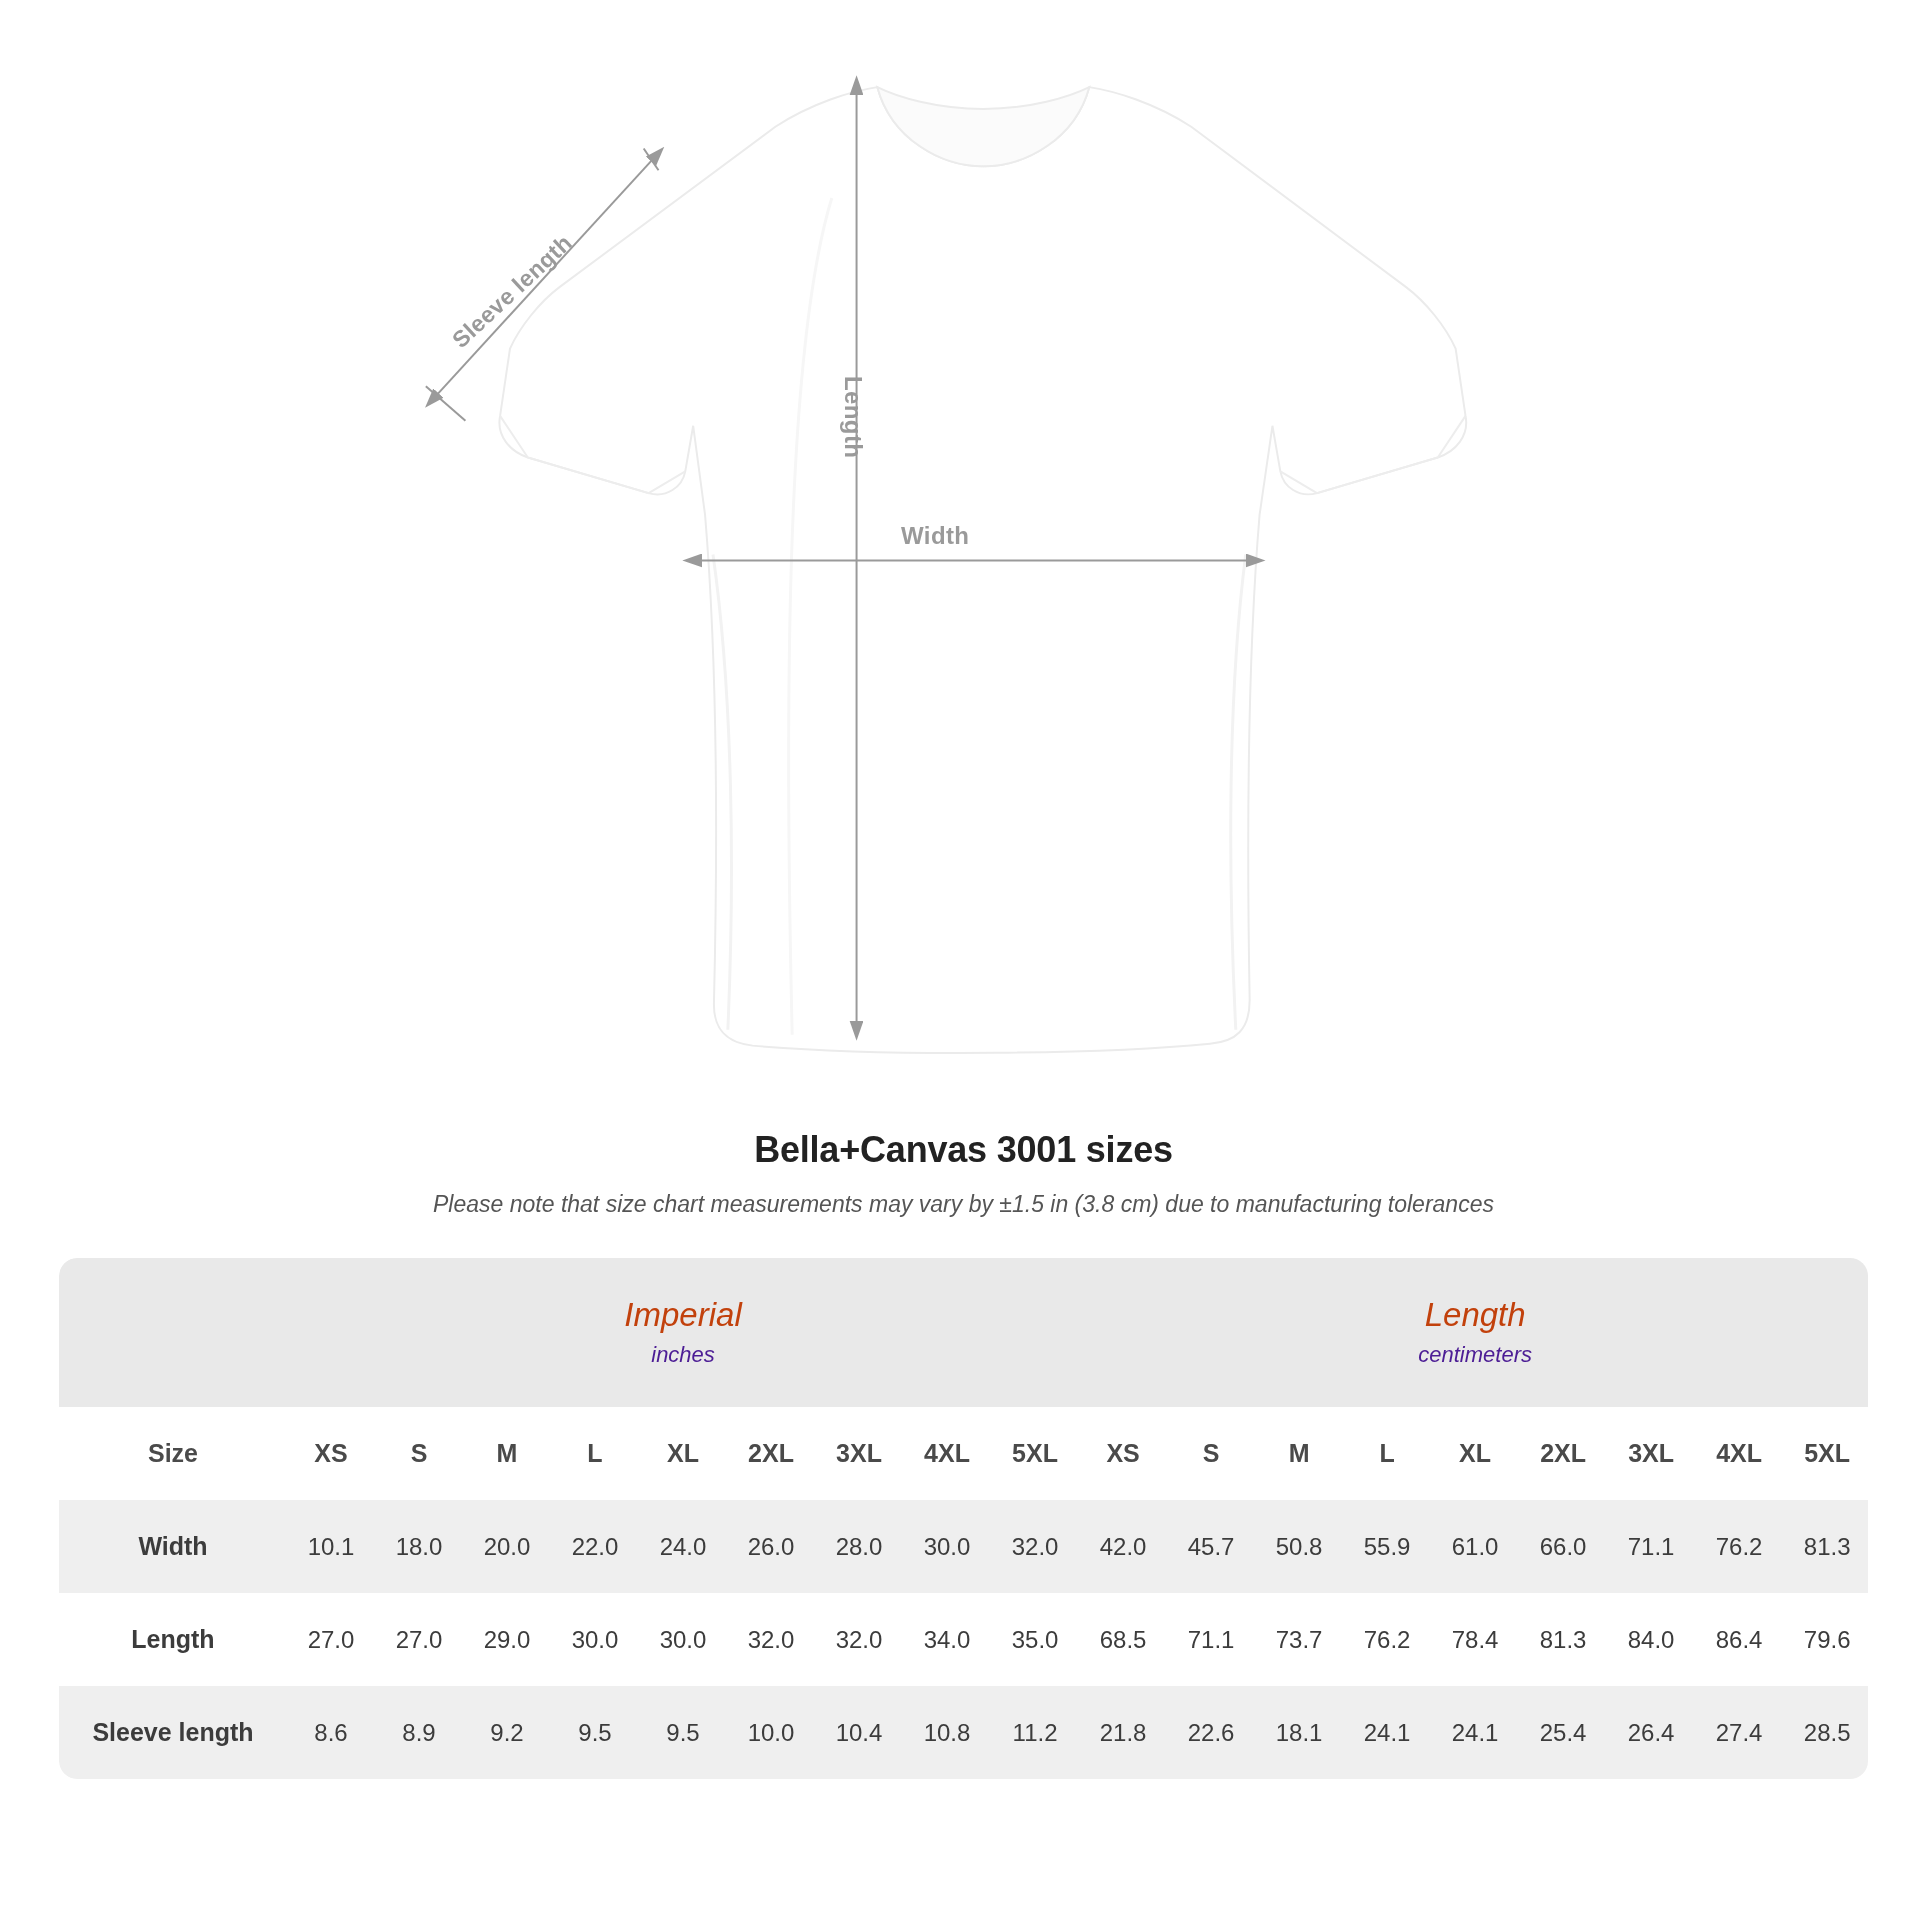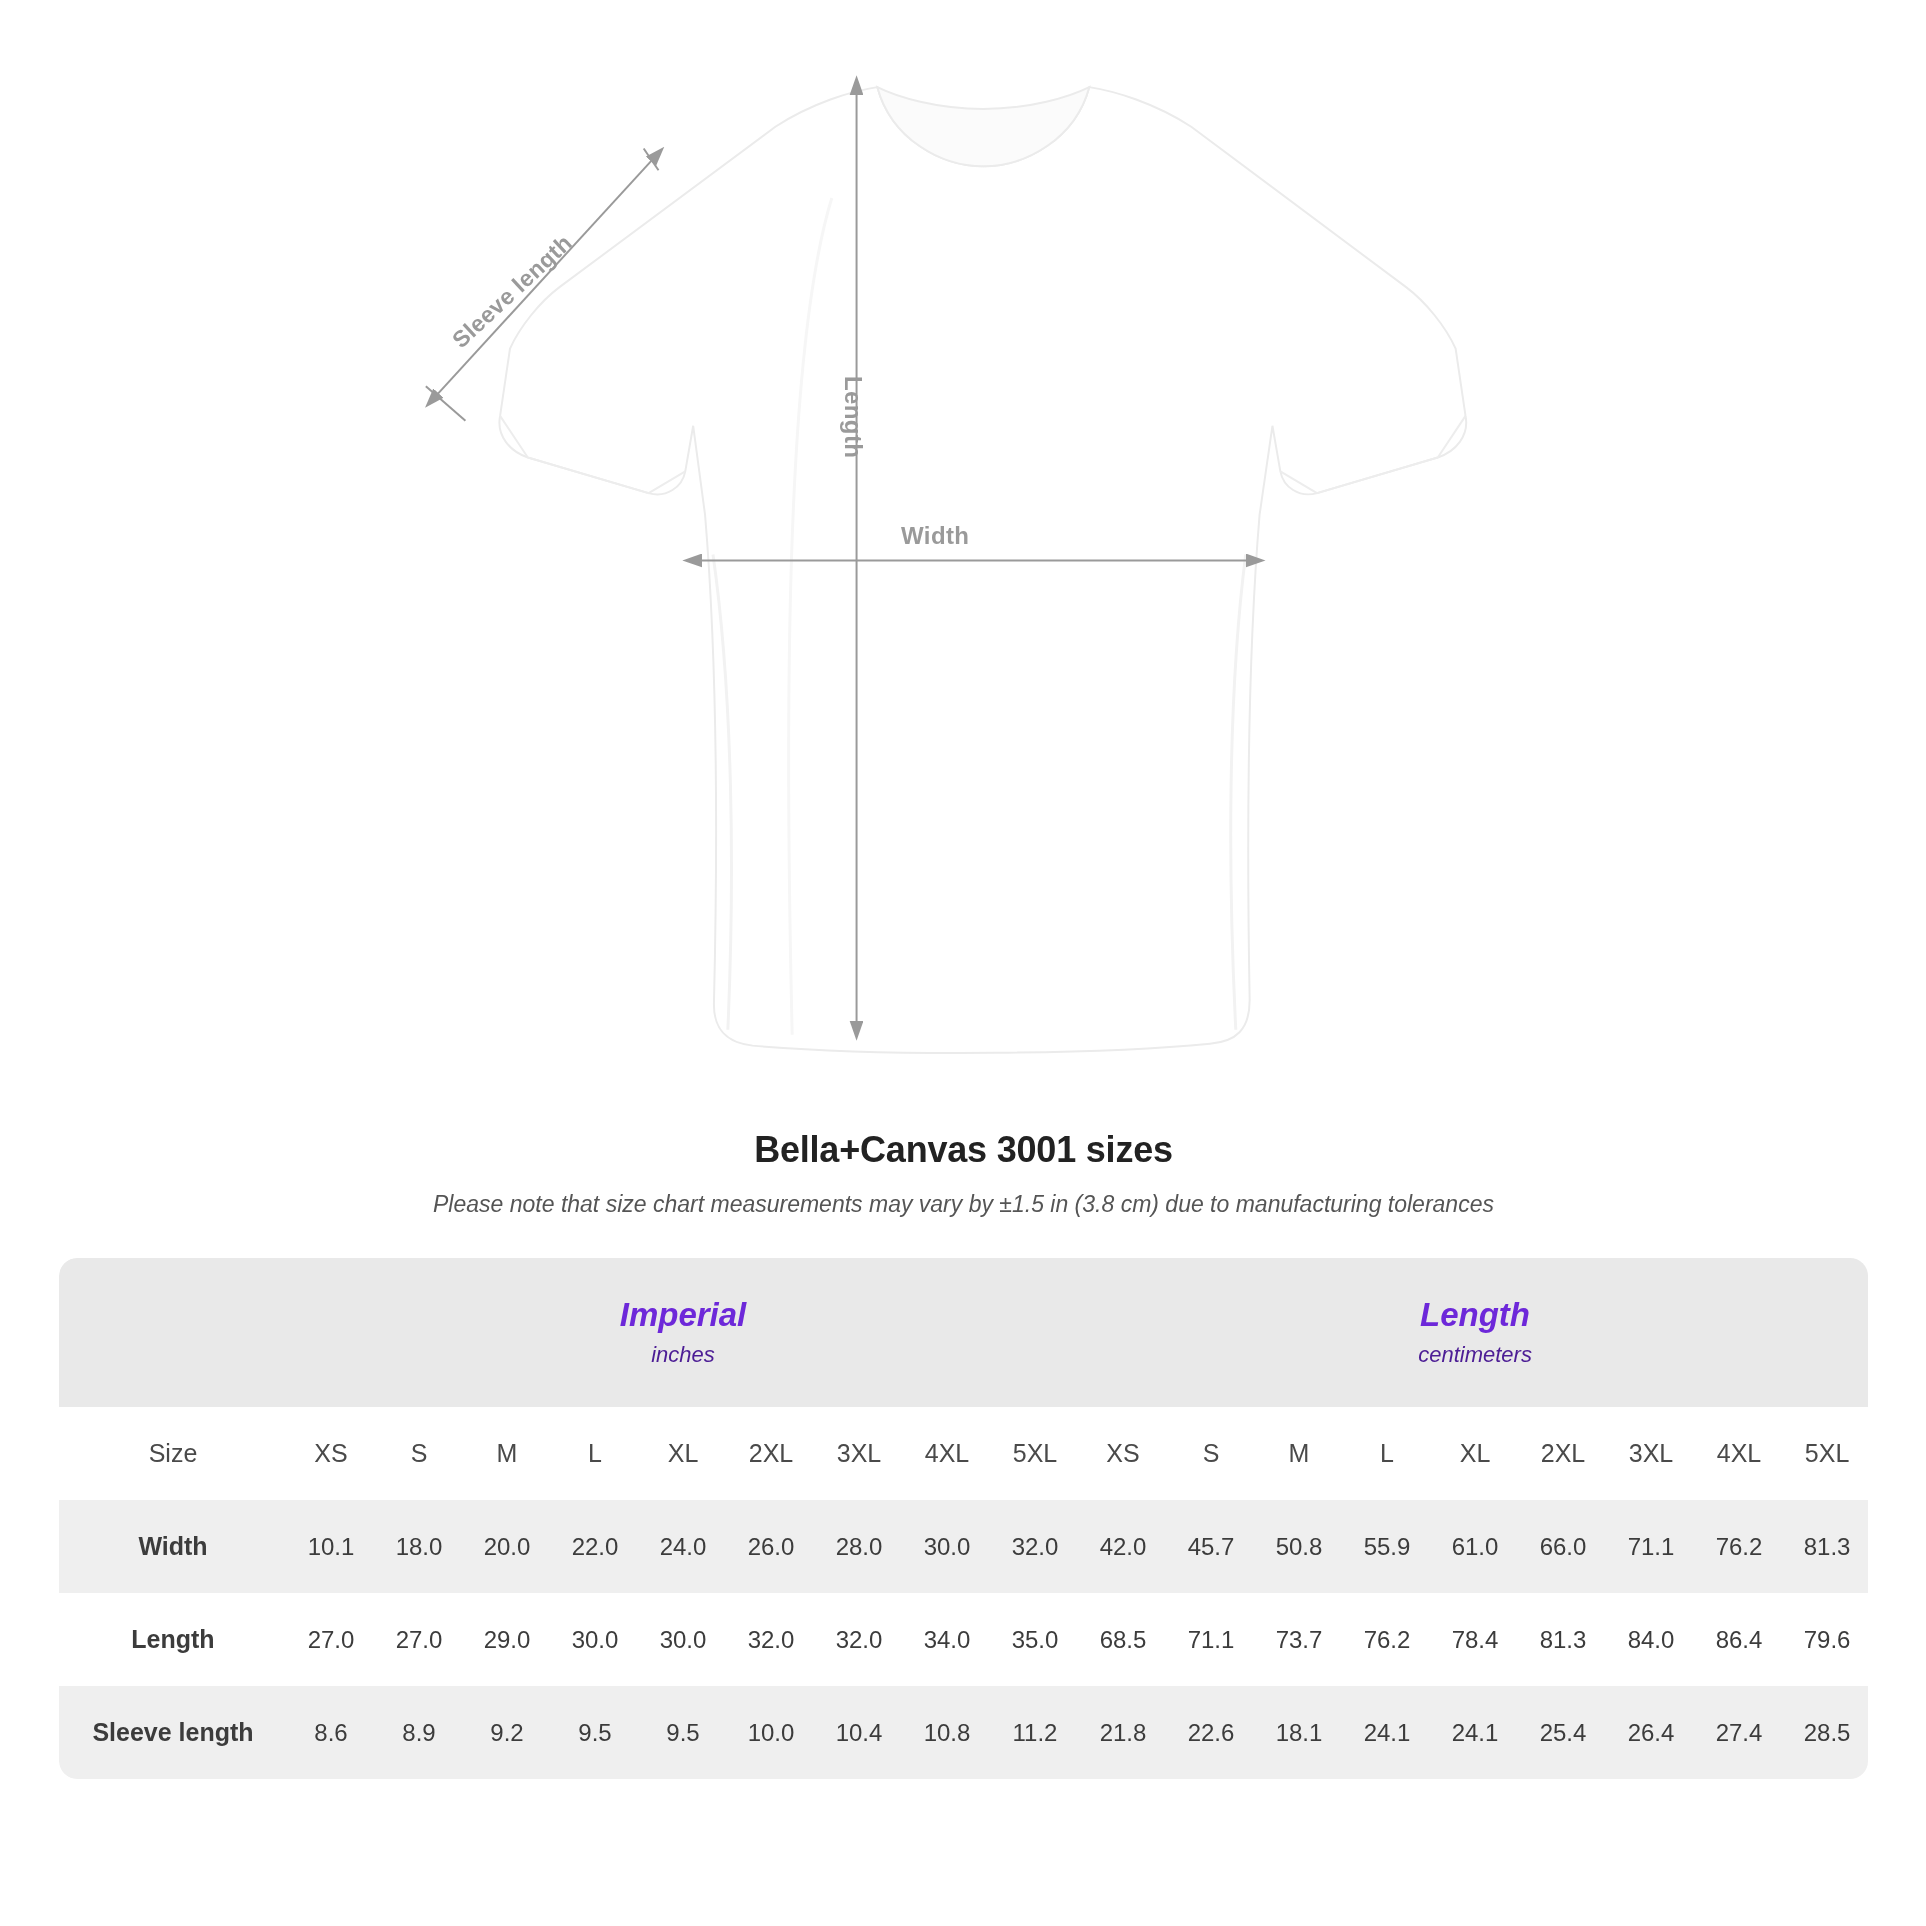--- a/index.html
+++ b/index.html
@@ -103,35 +103,35 @@
     height: 149px;
     padding: 0;
     font-weight: normal;
   }
   tr.unit-row th.blank-corner {
     background: #e9e9e9;
   }
   .unit-name {
     font-size: 33px;
     font-style: italic;
-    font-weight: bold;
-    color: #6d28d9;
+    font-weight: normal;
+    color: #c2410c;
     line-height: 1.1;
   }
   .unit-sub {
     font-size: 22px;
     font-style: italic;
     color: #4c1d95;
     margin-top: 8px;
   }
 
   tr.size-row th {
     background: #ffffff;
     height: 91px;
-    font-weight: normal;
+    font-weight: bold;
     color: #4a4a4a;
     font-size: 25px;
   }
   tr.size-row th.row-header {
     color: #4a4a4a;
   }
 
   tr.data-row th.row-header {
     font-weight: bold;
     font-size: 25px;

